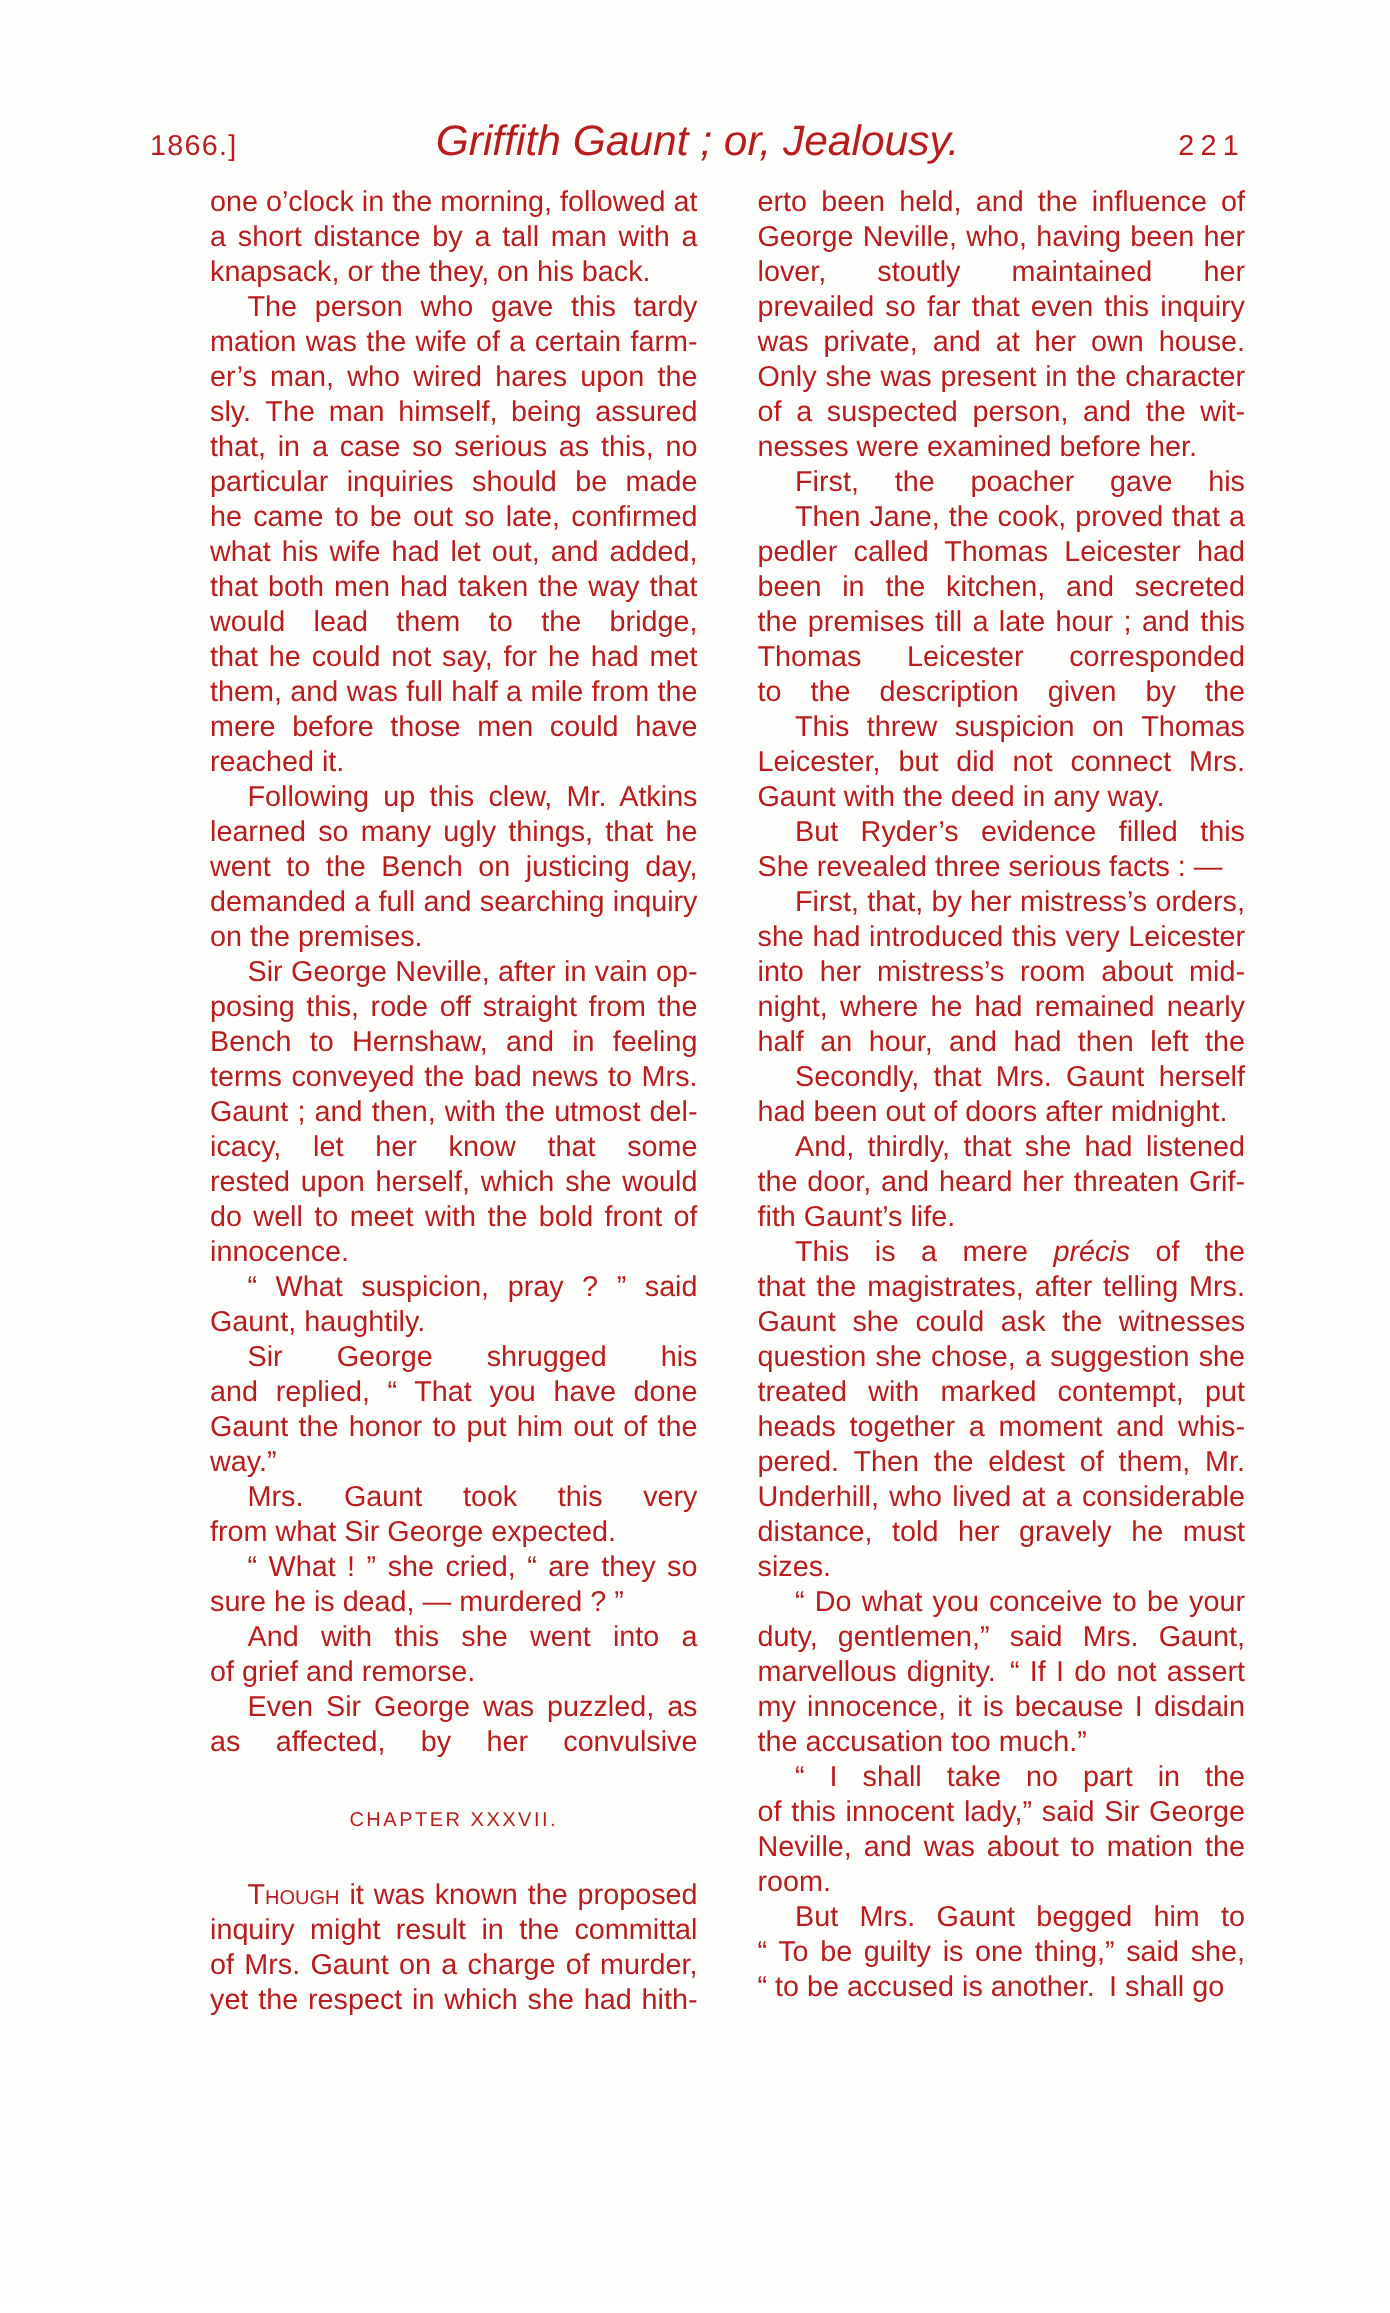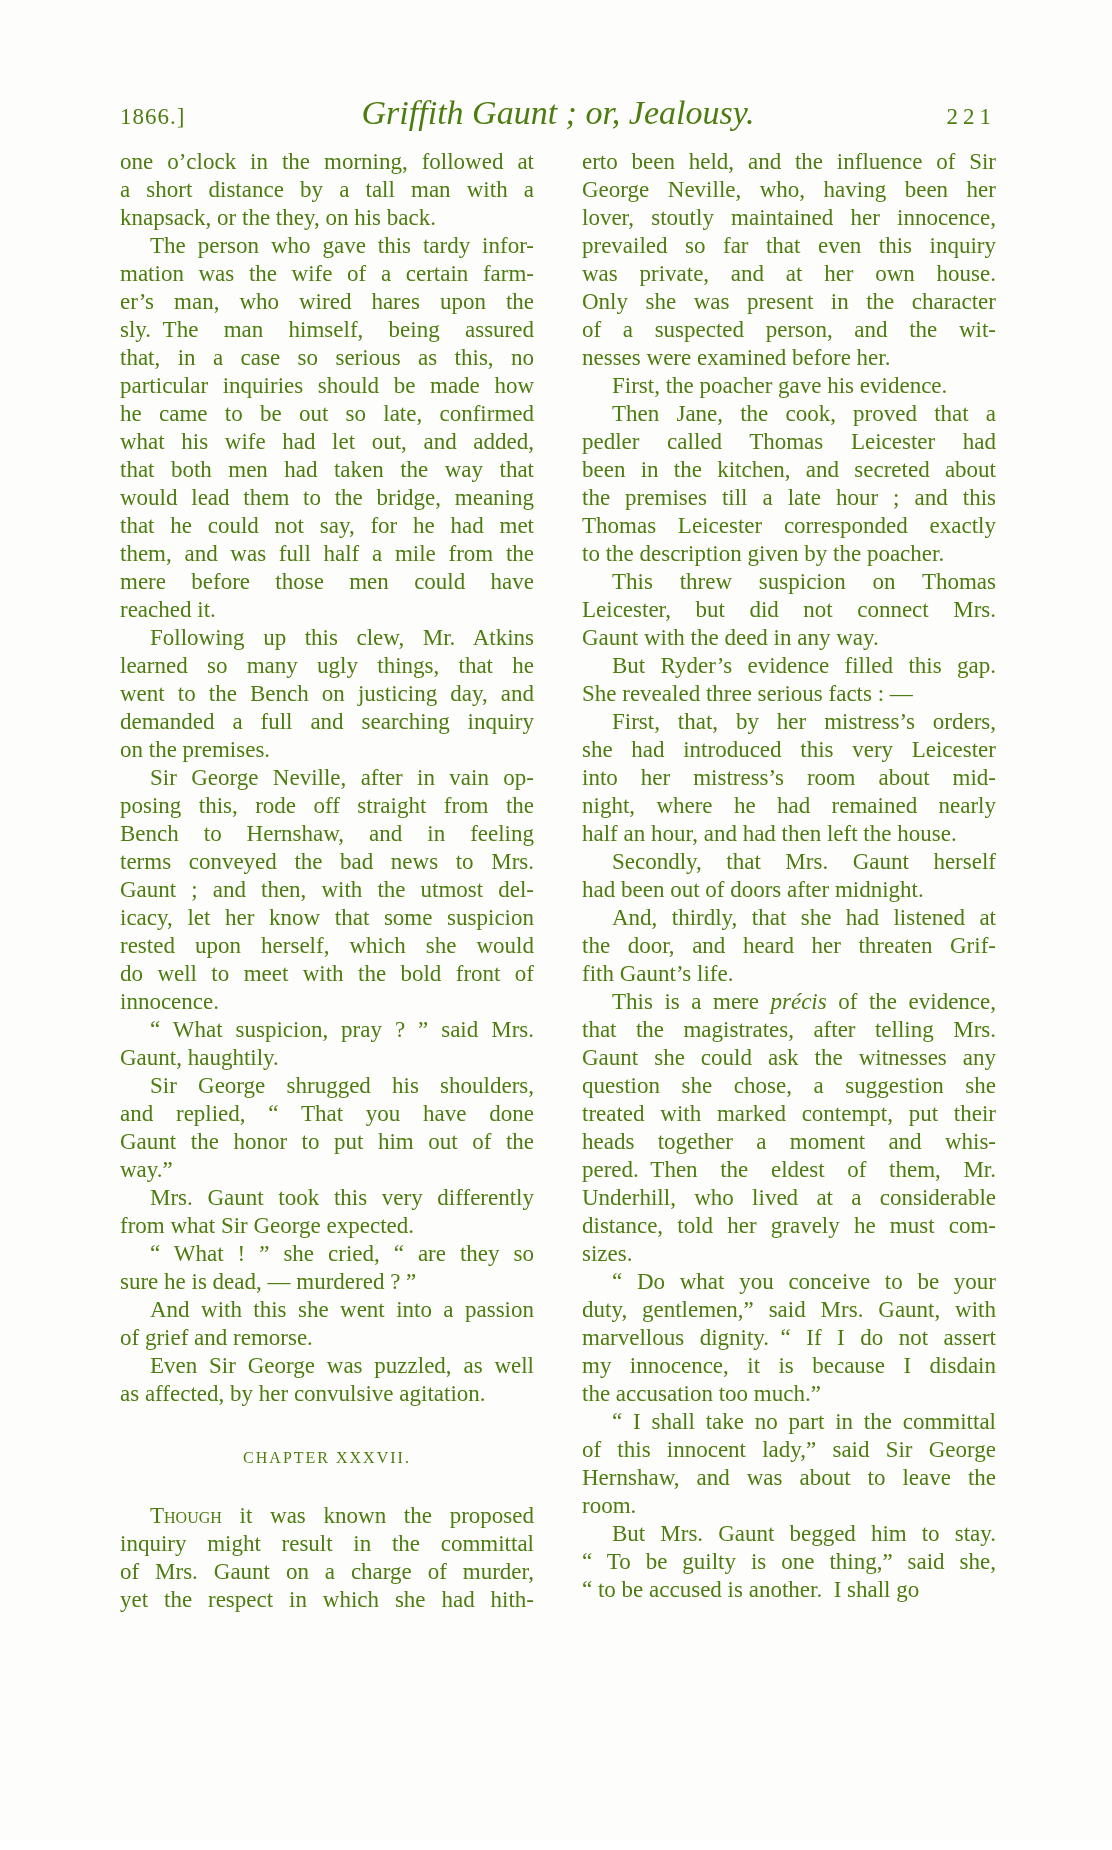--- a/index.html
+++ b/index.html
@@ -1,35 +1,35 @@
 <!DOCTYPE html>
 <html><head>
 <meta charset="utf-8">
 <style>
   html,body { margin:0; padding:0; background:#ffffff; }
   .page {
     position:relative;
     width:1112px; height:1840px;
     background:#fdfdfc;
-    font-family:Liberation Serif, serif;
-    color:#4d7c0f;
+    font-family:Liberation Sans, sans-serif;
+    color:#b91c1c;
     overflow:hidden;
   }
   .page-inner {
     position:absolute; left:120px; top:98px; width:876px;
   }
   .page-header {
     display:flex; align-items:baseline;
     font-size:23px; line-height:30px;
     margin-bottom:16px;
   }
   .hdr-left  { flex:1; text-align:left; letter-spacing:1px; }
   .hdr-title { flex:0 0 auto; font-style:italic; font-size:34px; }
   .hdr-right { flex:1; text-align:right; letter-spacing:5px; }
-  .columns { display:flex; gap:48px; }
+  .columns { display:flex; gap:48px;margin-left:48px; }
   .col { width:420px; font-size:23px; line-height:28px; }
   .line {
     height:28px; overflow:hidden;
     text-align:justify; text-align-last:justify; -moz-text-align-last:justify;
   }
   .line.indent { text-indent:30px; }
   .line.lastline { text-align-last:left; -moz-text-align-last:left; }
   .chapter-heading {
     text-align:center; font-size:16px; line-height:28px;
     letter-spacing:2px; margin:36px 0 30px 0;
@@ -141,21 +141,21 @@
           <div class="line">Underhill, who lived at a considerable</div>
           <div class="line">distance, told her gravely he must com-</div>
           <div class="line lastline">sizes.</div>
           <div class="line indent">“ Do what you conceive to be your</div>
           <div class="line">duty, gentlemen,” said Mrs. Gaunt, with</div>
           <div class="line">marvellous dignity. “ If I do not assert</div>
           <div class="line">my innocence, it is because I disdain</div>
           <div class="line lastline">the accusation too much.”</div>
           <div class="line indent">“ I shall take no part in the committal</div>
           <div class="line">of this innocent lady,” said Sir George</div>
-          <div class="line">Hernshaw, and was about to leave the</div>
+          <div class="line">Neville, and was about to mation the</div>
           <div class="line lastline">room.</div>
           <div class="line indent">But Mrs. Gaunt begged him to stay.</div>
           <div class="line">“ To be guilty is one thing,” said she,</div>
           <div class="line lastline">“ to be accused is another. I shall go</div>
         </section>
     </main>
   </div>
 </div>
 
 </body></html>

